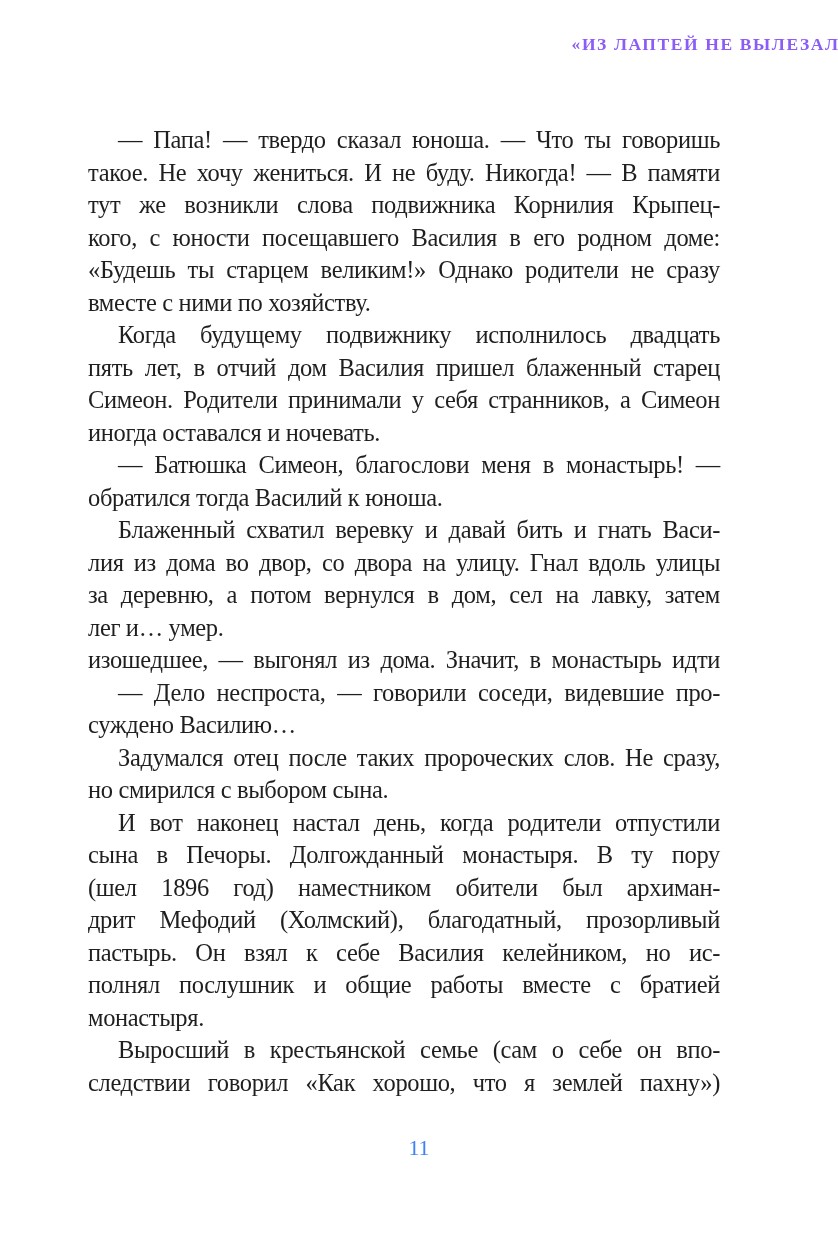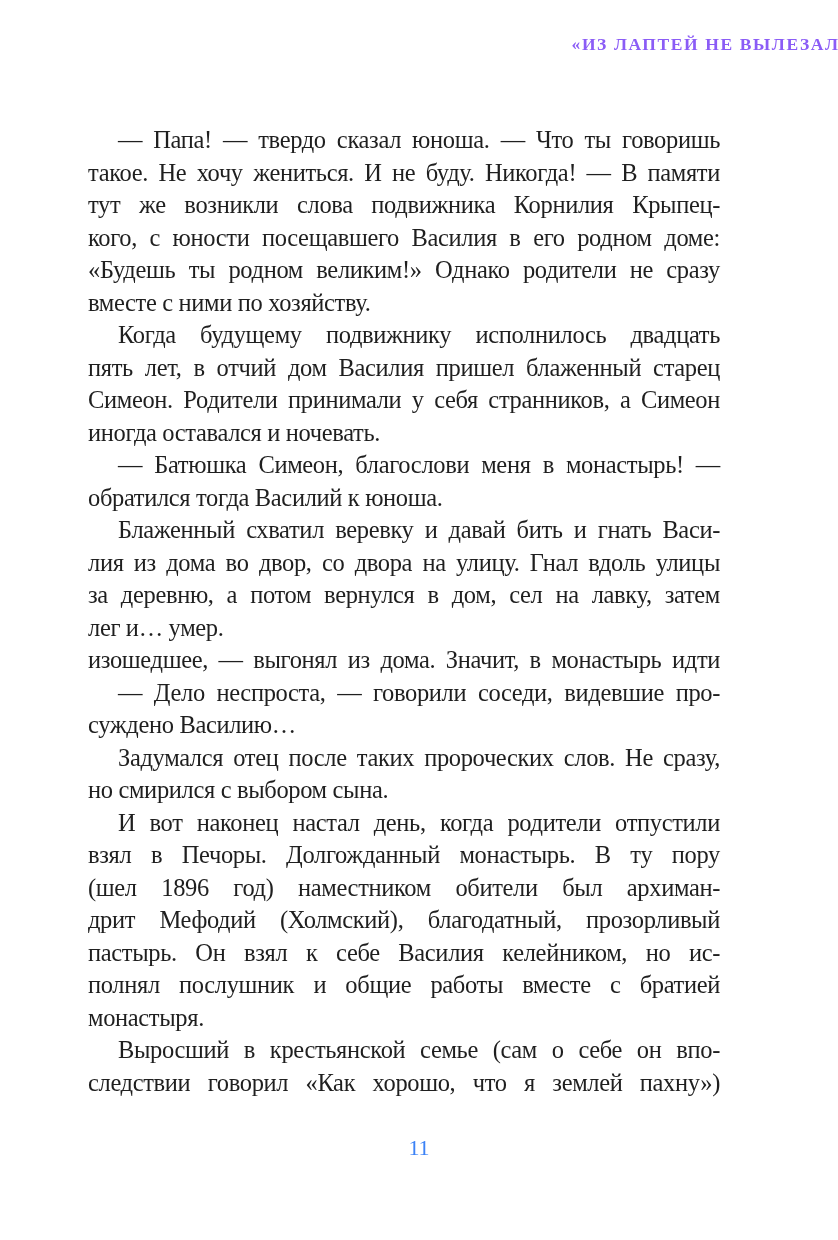--- a/index.html
+++ b/index.html
@@ -63,39 +63,39 @@
 </head>
 <body>
 
 <div class="running-head">«ИЗ ЛАПТЕЙ НЕ ВЫЛЕЗАЛ»</div>
 
 <div class="text-block" id="text-block">
     <span class="line indent">—  Папа! — твердо сказал юноша. — Что ты говоришь</span>
     <span class="line">такое. Не хочу жениться. И не буду. Никогда! — В памяти</span>
     <span class="line">тут же возникли слова подвижника Корнилия Крыпец-</span>
     <span class="line">кого, с юности посещавшего Василия в его родном доме:</span>
-    <span class="line">«Будешь ты родном великим!» Однако родители не сразу</span>
+    <span class="line">«Будешь ты старцем великим!» Однако родители не сразу</span>
     <span class="line last">вместе с ними по хозяйству.</span>
     <span class="line indent">Когда будущему подвижнику исполнилось двадцать</span>
     <span class="line">пять лет, в отчий дом Василия пришел блаженный старец</span>
     <span class="line">Симеон. Родители принимали у себя странников, а Симеон</span>
     <span class="line last">иногда оставался и ночевать.</span>
     <span class="line indent">—  Батюшка Симеон, благослови меня в монастырь! —</span>
     <span class="line last">обратился тогда Василий к юноша.</span>
     <span class="line indent">Блаженный схватил веревку и давай бить и гнать Васи-</span>
     <span class="line">лия из дома во двор, со двора на улицу. Гнал вдоль улицы</span>
     <span class="line">за деревню, а потом вернулся в дом, сел на лавку, затем</span>
     <span class="line last">лег и… умер.</span>
     <span class="line">изошедшее, — выгонял из дома. Значит, в монастырь идти</span>
     <span class="line indent">—  Дело неспроста, — говорили соседи, видевшие про-</span>
     <span class="line last">суждено Василию…</span>
     <span class="line indent">Задумался отец после таких пророческих слов. Не сразу,</span>
     <span class="line last">но смирился с выбором сына.</span>
     <span class="line indent">И вот наконец настал день, когда родители отпустили</span>
-    <span class="line">взял в Печоры. Долгожданный монастырь. В ту пору</span>
+    <span class="line">сына в Печоры. Долгожданный монастыря. В ту пору</span>
     <span class="line">(шел 1896 год) наместником обители был архиман-</span>
     <span class="line">дрит Мефодий (Холмский), благодатный, прозорливый</span>
     <span class="line">пастырь. Он взял к себе Василия келейником, но ис-</span>
     <span class="line">полнял послушник и общие работы вместе с братией</span>
     <span class="line last">монастыря.</span>
     <span class="line indent">Выросший в крестьянской семье (сам о себе он впо-</span>
     <span class="line">следствии говорил «Как хорошо, что я землей пахну»)</span>
   </div>
 
 <div class="page-number">11</div>

